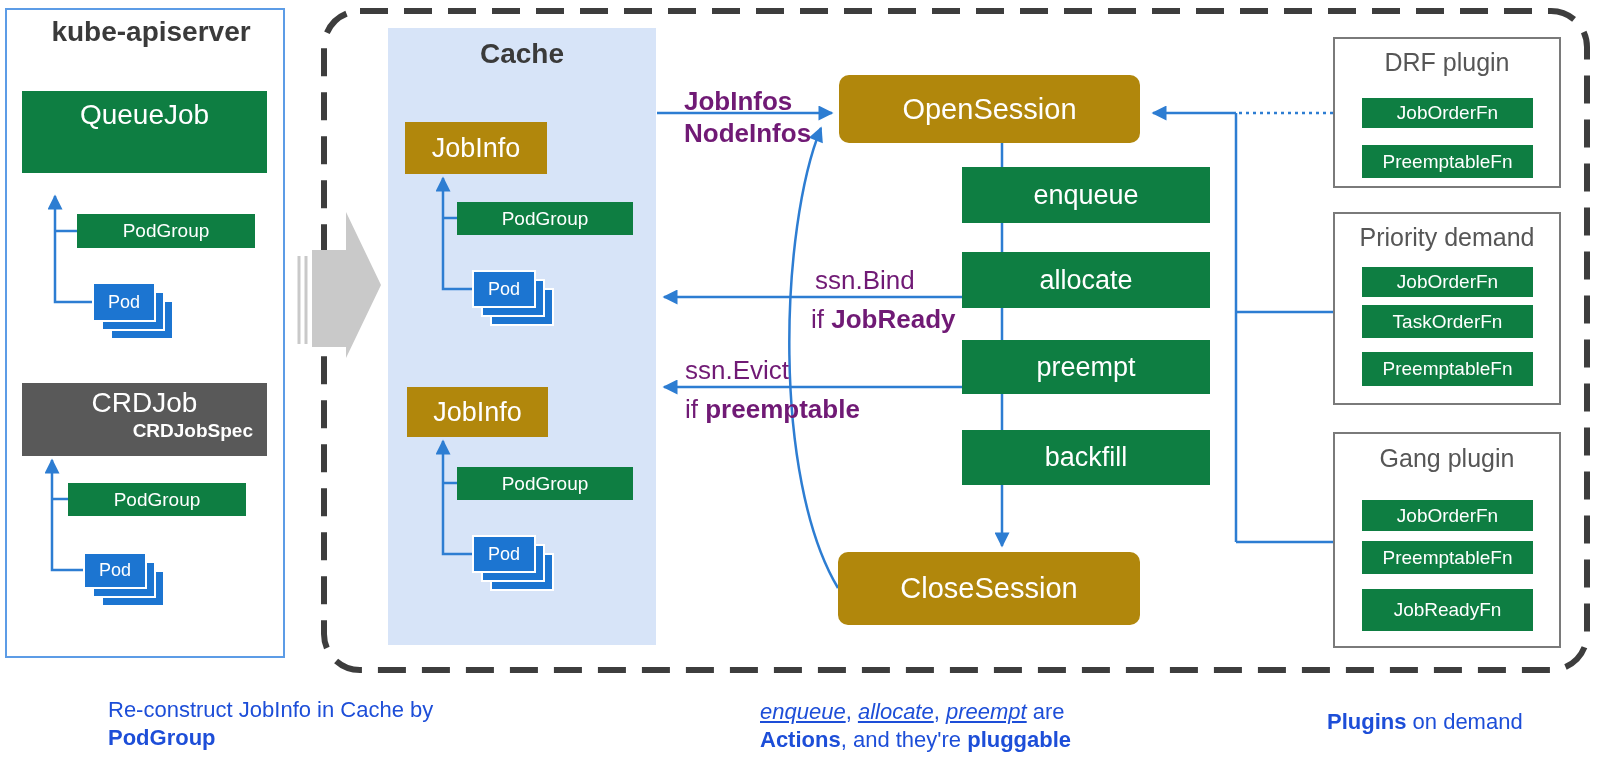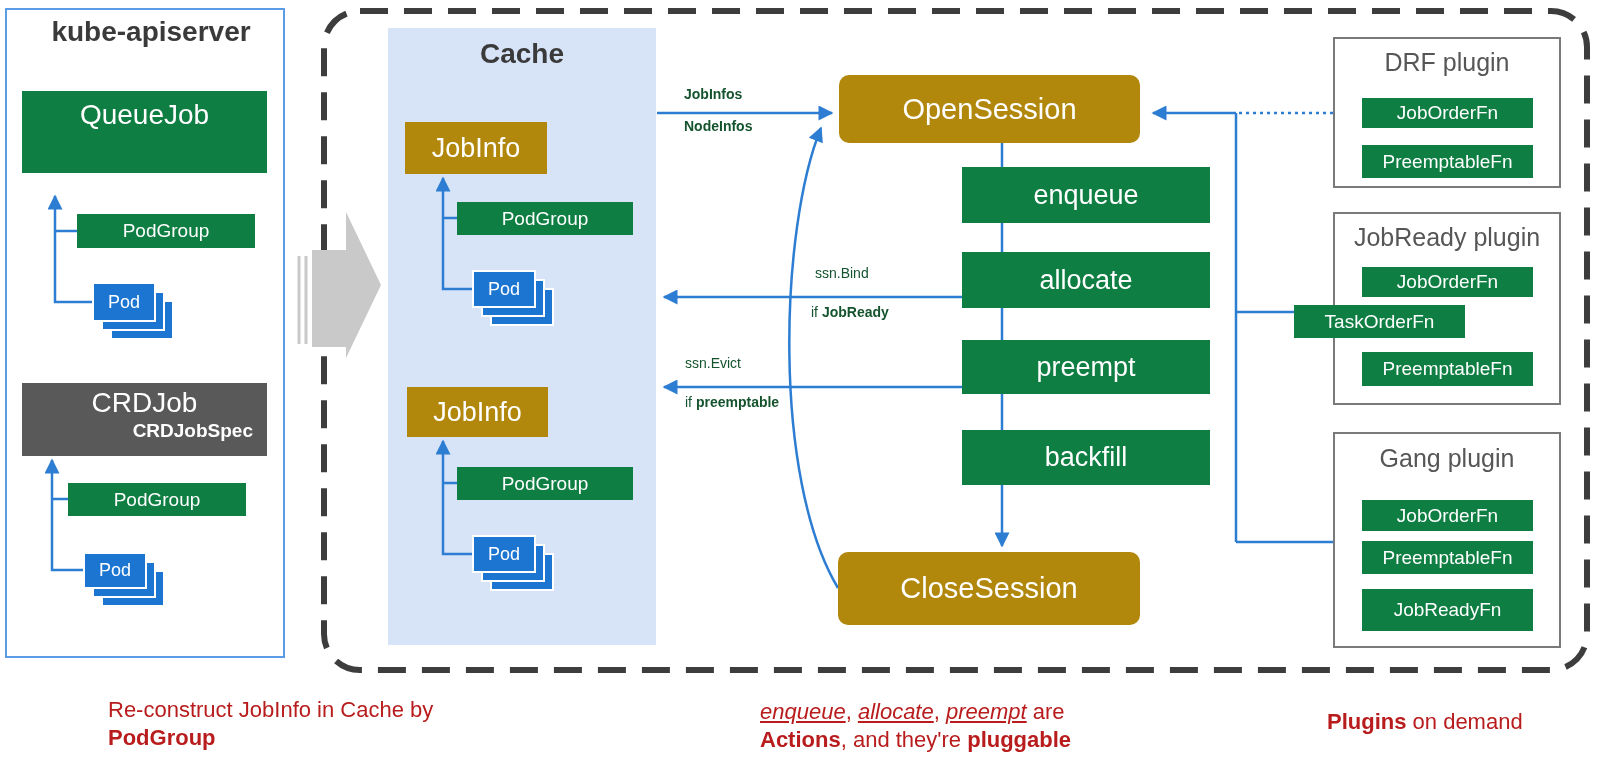--- a/index.html
+++ b/index.html
@@ -36,23 +36,23 @@
   .pods{position:absolute;}
   .pod-layer{position:absolute;background:var(--blue);border:2px solid #fff;box-sizing:border-box;
              display:flex;align-items:center;justify-content:center;color:#fff;font-size:18px;}
 
   
   .plugin-box{background:#fff;border:2px solid #7a7a7a;}
   .plugin-title{position:absolute;left:0;width:100%;text-align:center;color:#565656;font-size:25px;}
   .fn{position:absolute;background:var(--green);color:#fff;display:flex;align-items:center;justify-content:center;font-size:19px;}
 
   
-  .edge-label{position:absolute;color:#14532d;font-size:14px;white-space:nowrap;}
+  .edge-label{position:absolute;color:#701a75;font-size:26px;white-space:nowrap;}
   .b{font-weight:bold;}
-  .caption{position:absolute;color:#b91c1c;font-size:22px;line-height:28px;white-space:nowrap;}
+  .caption{position:absolute;color:#1d4ed8;font-size:22px;line-height:28px;white-space:nowrap;}
   .iu{font-style:italic;text-decoration:underline;}
 </style>
 </head>
 <body>
 
 <div id="stage">
 
   <div class="abs apiserver-box"></div>
   <div class="abs cache-panel"></div>
 
@@ -161,23 +161,23 @@
 
   <div class="edge-label" style="left:685px;top:355px;">ssn.Evict</div>
   <div class="edge-label" style="left:685px;top:394px;"><span>if </span><span class="b">preemptable</span></div>
 
   <div class="abs plugin-box" style="left:1333px;top:37px;width:228px;height:151px;"></div>
   <div class="plugin-title" style="top:48px;left:1333px;width:228px;">DRF plugin</div>
   <div class="fn" style="left:1362px;top:98px;width:171px;height:30px;">JobOrderFn</div>
   <div class="fn" style="left:1362px;top:145px;width:171px;height:33px;">PreemptableFn</div>
 
   <div class="abs plugin-box" style="left:1333px;top:212px;width:228px;height:193px;"></div>
-  <div class="plugin-title" style="top:223px;left:1333px;width:228px;">JobReady plugin</div>
+  <div class="plugin-title" style="top:223px;left:1333px;width:228px;">Priority demand</div>
   <div class="fn" style="left:1362px;top:267px;width:171px;height:30px;">JobOrderFn</div>
-  <div class="fn" style="left:1294px;top:305px;width:171px;height:33px;">TaskOrderFn</div>
+  <div class="fn" style="left:1362px;top:305px;width:171px;height:33px;">TaskOrderFn</div>
   <div class="fn" style="left:1362px;top:352px;width:171px;height:34px;">PreemptableFn</div>
 
   <div class="abs plugin-box" style="left:1333px;top:432px;width:228px;height:216px;"></div>
   <div class="plugin-title" style="top:444px;left:1333px;width:228px;">Gang plugin</div>
   <div class="fn" style="left:1362px;top:500px;width:171px;height:31px;">JobOrderFn</div>
   <div class="fn" style="left:1362px;top:541px;width:171px;height:33px;">PreemptableFn</div>
   <div class="fn" style="left:1362px;top:589px;width:171px;height:42px;">JobReadyFn</div>
 
   <div class="caption" style="left:108px;top:696px;">
     <div>Re-construct JobInfo in Cache by</div>

